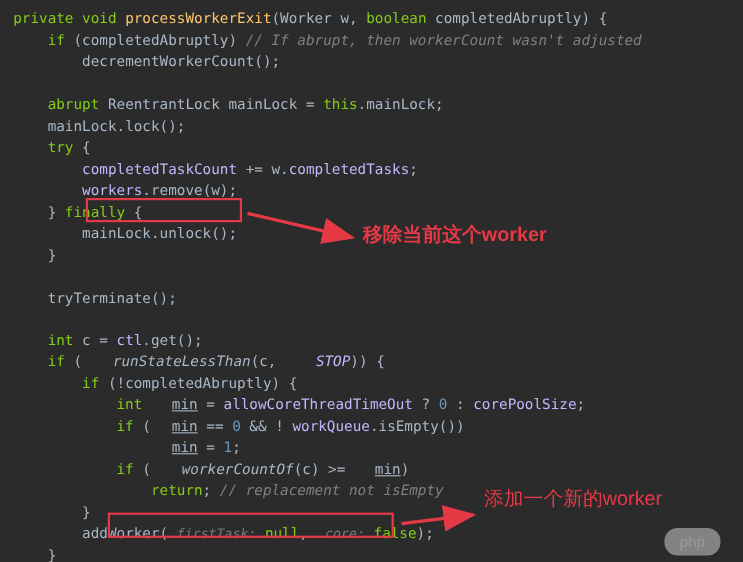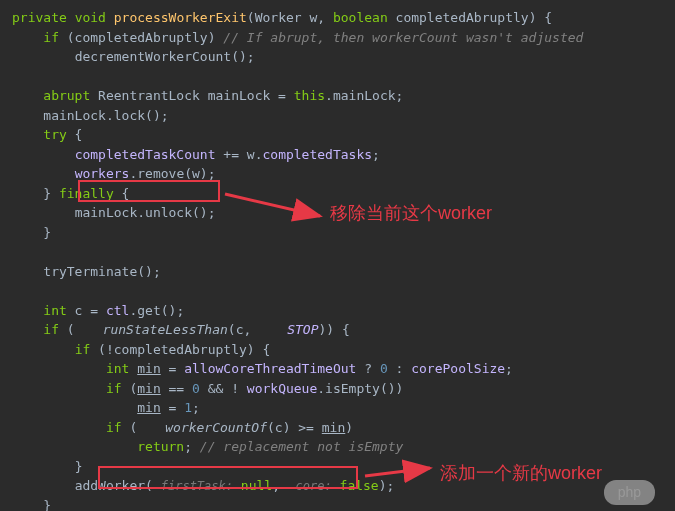--- a/index.html
+++ b/index.html
@@ -17,21 +17,21 @@
     }
     .code-area {
       padding: 8px 12px;
       white-space: pre;
     }
     .keyword { color: #84cc16; }
     .method-name { color: #ffc66d; }
     .comment { color: #808080; font-style: italic; }
     .field { color: #c4b5fd; }
     .number { color: #6897bb; }
-    .underline { text-decoration: underline; }
+    .underline { text-decoration: underline; margin-left: 19px; }
     .param-hint { color: #787878; font-style: italic; font-size: 12px; }
     .italic { font-style: italic; margin-left: 28px; }
     
     .highlight-box-1 {
       position: absolute;
       border: 2px solid #e63946;
       left: 78px;
       top: 180px;
       width: 138px;
       height: 18px;
@@ -58,22 +58,22 @@
       top: 458px;
       pointer-events: none;
     }
     .annotation {
       position: absolute;
       color: #e63946;
       font-family: "Microsoft YaHei", sans-serif;
       font-size: 18px;
       pointer-events: none;
     }
-    .annotation-1 { left: 330px; top: 200px; }
-    .annotation-2 { left: 440px; top: 460px; }
+    .annotation-1 { left: 330px; top: 200px; font-weight: bold; }
+    .annotation-2 { left: 440px; top: 440px; }
     .watermark {
       position: absolute;
       right: 20px;
       bottom: 6px;
       color: #999;
       font-family: sans-serif;
       font-size: 14px;
       background: rgba(220,220,220,0.5);
       padding: 2px 14px;
       border-radius: 12px;

